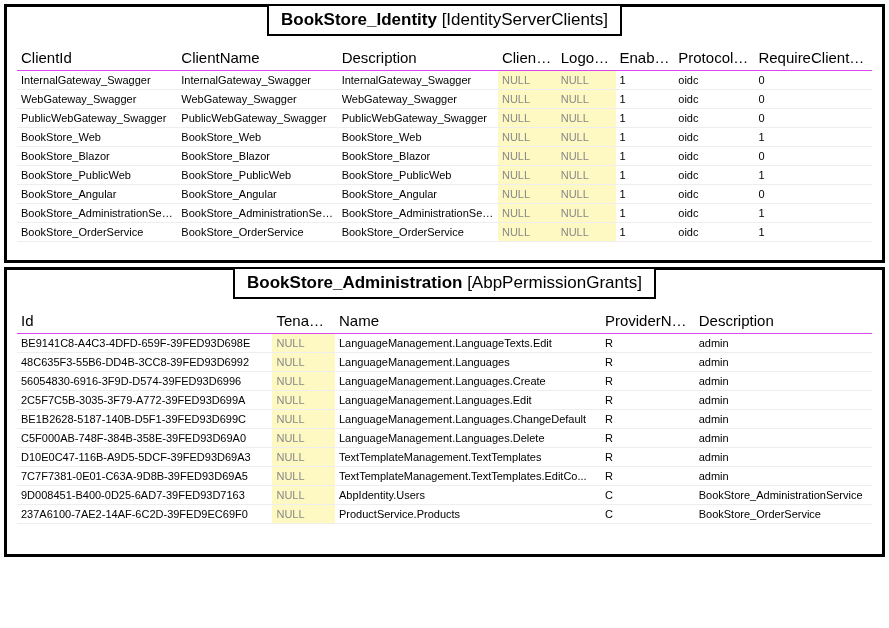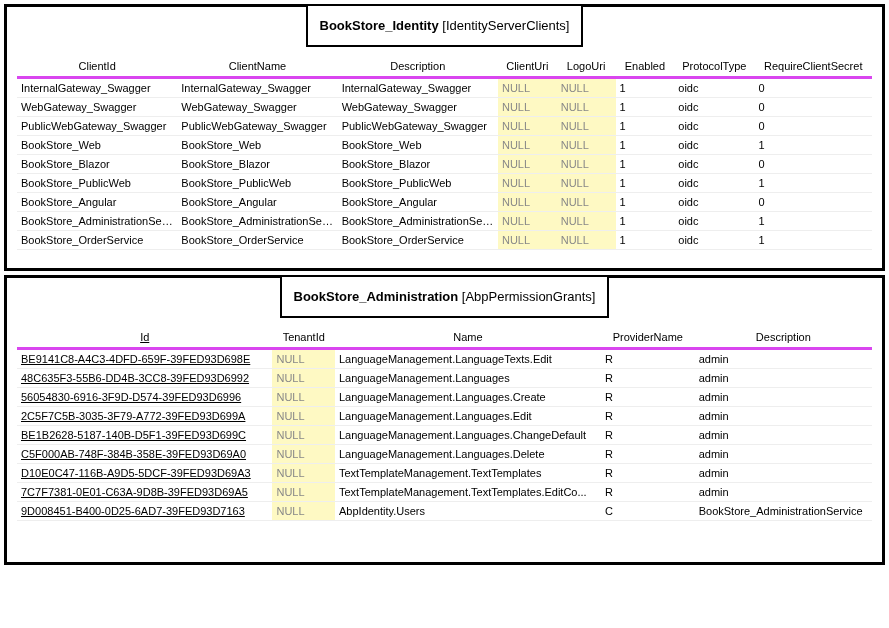--- a/index.html
+++ b/index.html
@@ -17,44 +17,44 @@
       padding: 0;
       position: relative;
     }
     .panel-title-wrap {
       text-align: center;
       margin-top: -2px;
     }
     .panel-title {
       display: inline-block;
       border: 2px solid #000;
-      padding: 12px 12px;
-      font-size: 13px;
+      padding: 4px 12px;
+      font-size: 17px;
       font-weight: bold;
       background: #fff;
       position: relative;
       top: -1px;
     }
     .panel-title .bracket {
       font-weight: normal;
     }
     .panel-body {
       padding: 8px 10px 18px 10px;
     }
     table {
       border-collapse: collapse;
       width: 100%;
       table-layout: fixed;
     }
     th {
-      text-align: center;
+      text-align: left;
       font-weight: normal;
-      font-size: 11px;
+      font-size: 15px;
       padding: 4px 4px;
-      border-bottom: 3px solid #d946ef;
+      border-bottom: 1px solid #d946ef;
       white-space: nowrap;
       overflow: hidden;
       text-overflow: ellipsis;
     }
     td {
       padding: 3px 4px;
       font-size: 11px;
       border-bottom: 1px solid #eee;
       white-space: nowrap;
       overflow: hidden;
@@ -67,21 +67,21 @@
     
     .t1-c0 { width: 150px; }
     .t1-c1 { width: 150px; }
     .t1-c2 { width: 150px; margin-left: 44px; }
     .t1-c3 { width: 55px; }
     .t1-c4 { width: 55px; }
     .t1-c5 { width: 55px; }
     .t1-c6 { width: 75px; }
     .t1-c7 { width: 110px; }
     
-    .t2-c0 { width: 245px; text-decoration: underline; }
+    .t2-c0 { width: 245px; }
     .t2-c1 { width: 60px; }
     .t2-c2 { width: 255px; margin-top: 29px; }
     .t2-c3 { width: 90px; }
     .t2-c4 { width: 170px; }
   </style>
 </head>
 <body>
 
 <div class="panel">
   <div class="panel-title-wrap">
@@ -275,16 +275,23 @@
             <td class="t2-c3">R</td>
             <td class="t2-c4">admin</td>
           </tr>
           <tr>
             <td class="t2-c0">9D008451-B400-0D25-6AD7-39FED93D7163</td>
             <td class="t2-c1 null">NULL</td>
             <td class="t2-c2">AbpIdentity.Users</td>
             <td class="t2-c3">C</td>
             <td class="t2-c4">BookStore_AdministrationService</td>
           </tr>
+          <tr>
+            <td class="t2-c0">237A6100-7AE2-14AF-6C2D-39FED9EC69F0</td>
+            <td class="t2-c1 null">NULL</td>
+            <td class="t2-c2">ProductService.Products</td>
+            <td class="t2-c3">C</td>
+            <td class="t2-c4">BookStore_OrderService</td>
+          </tr>
         </tbody>
     </table>
   </div>
 </div>
 
 </body></html>

